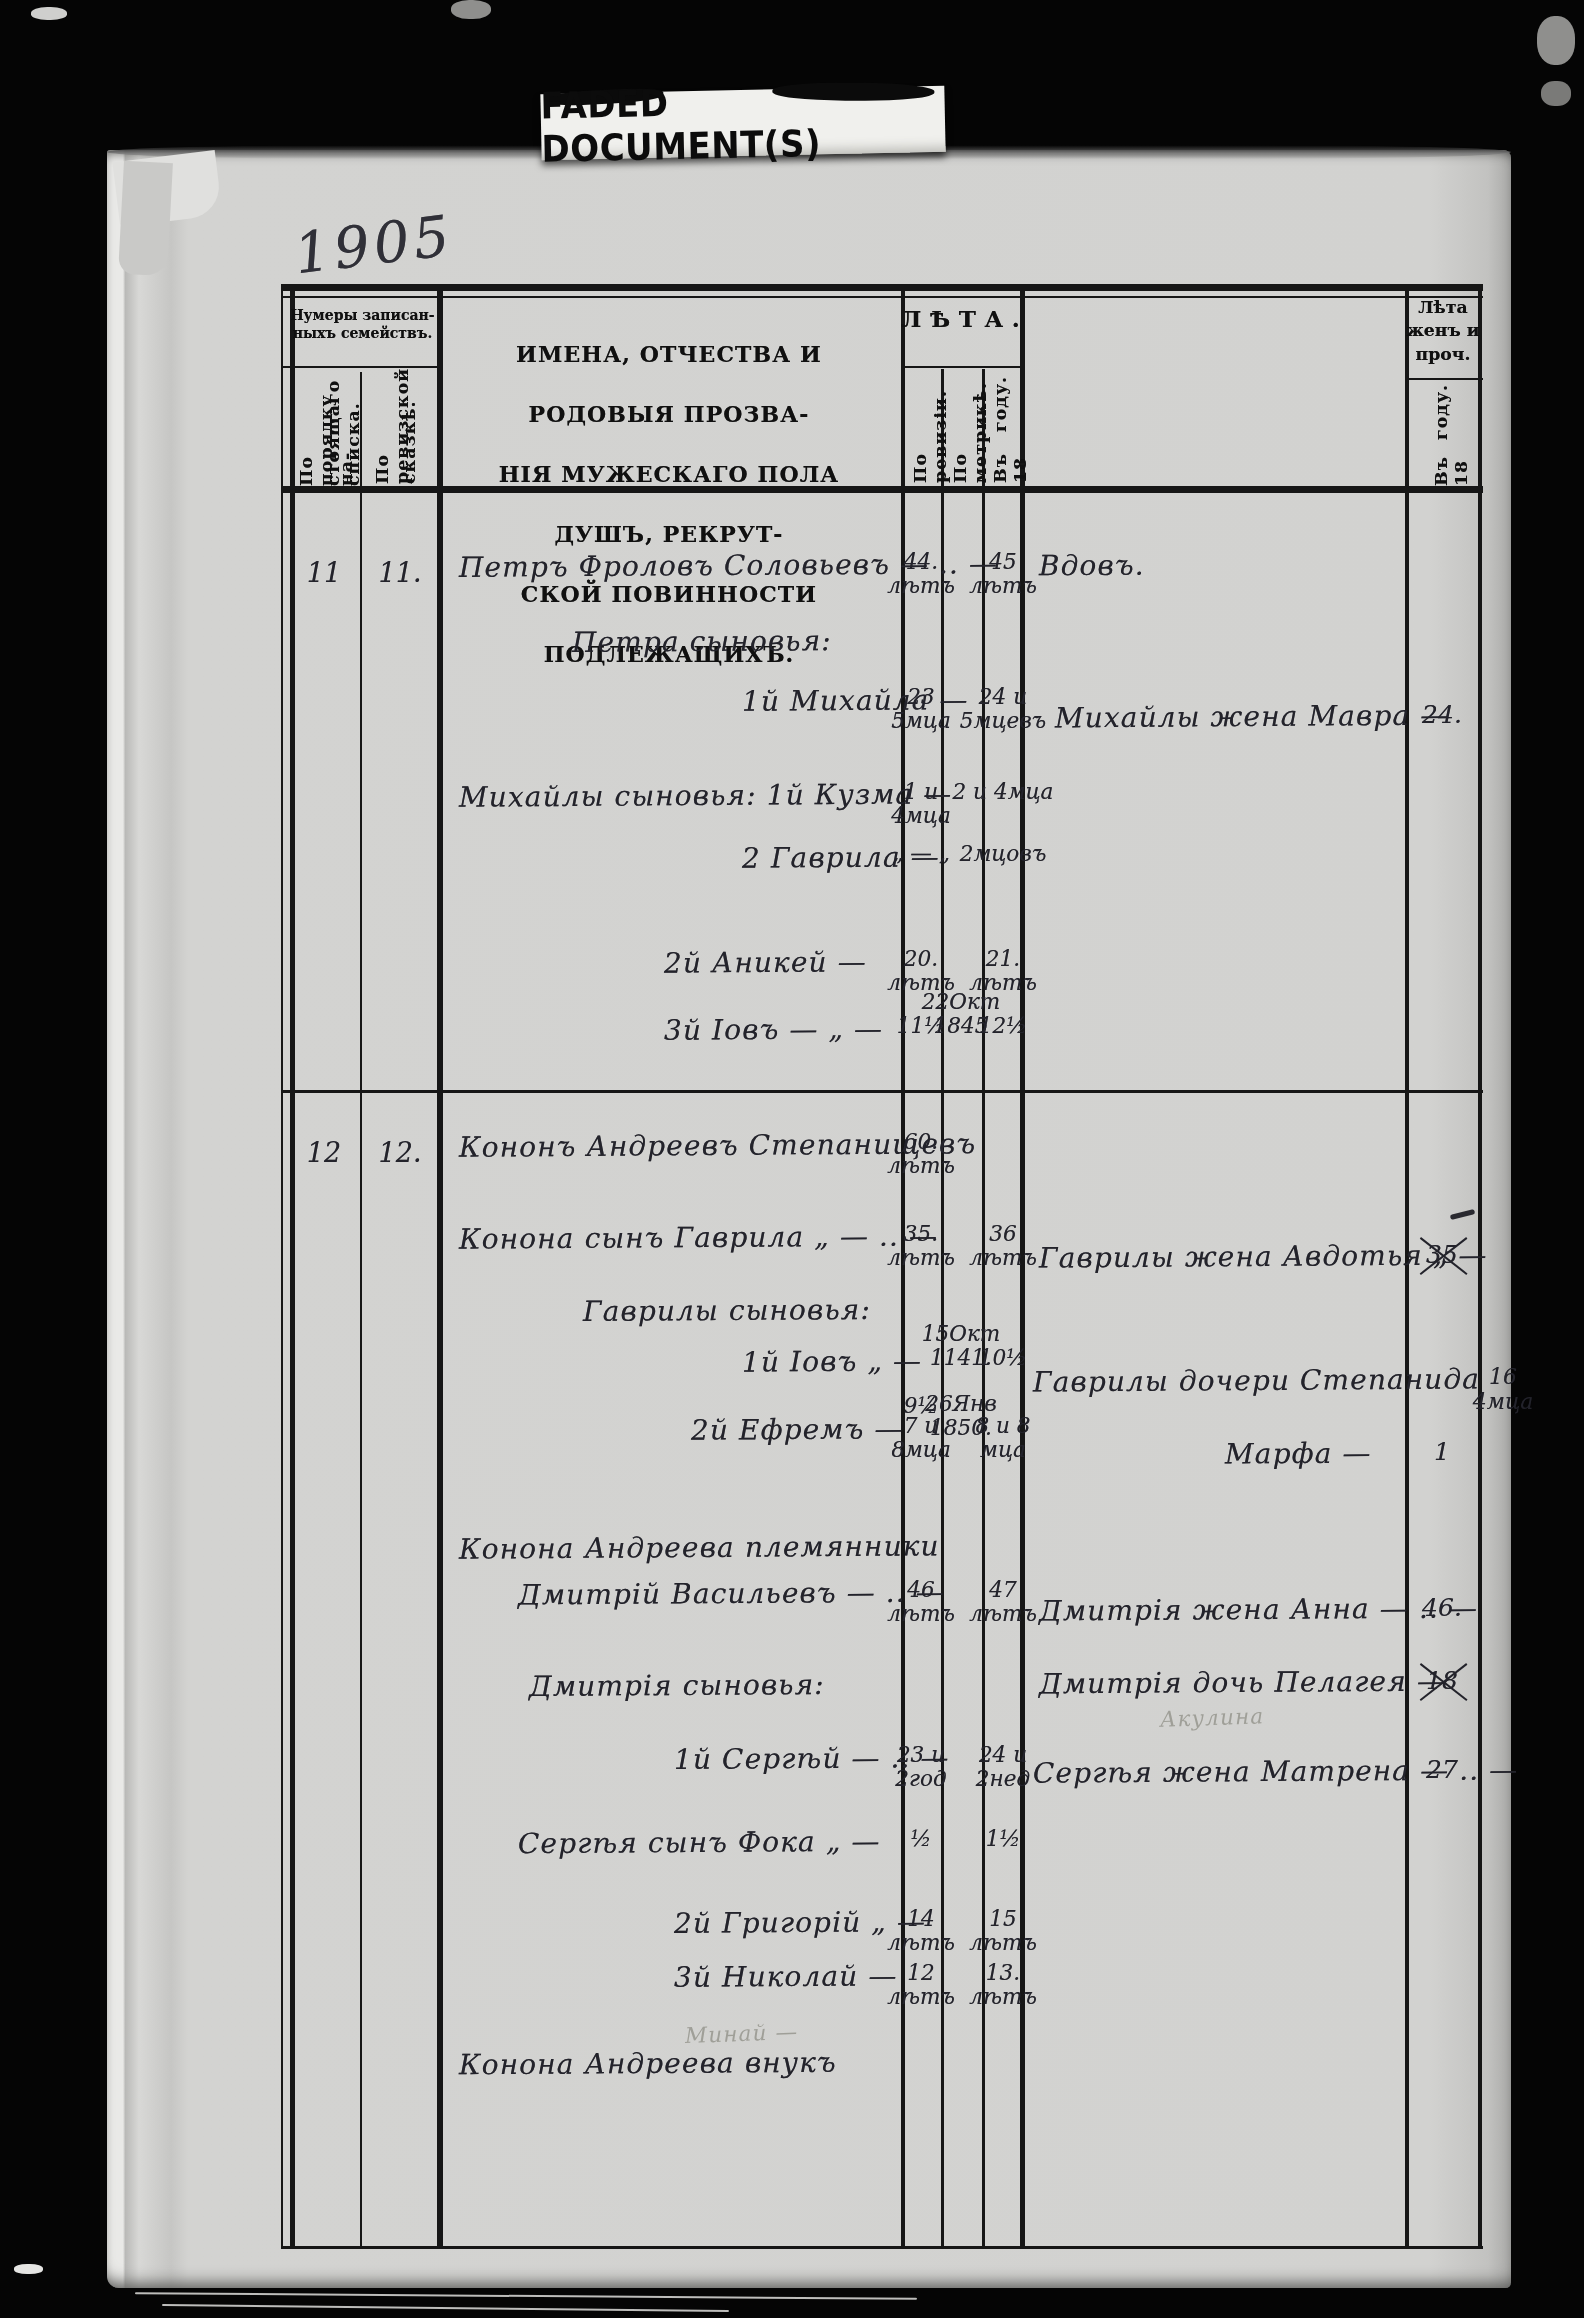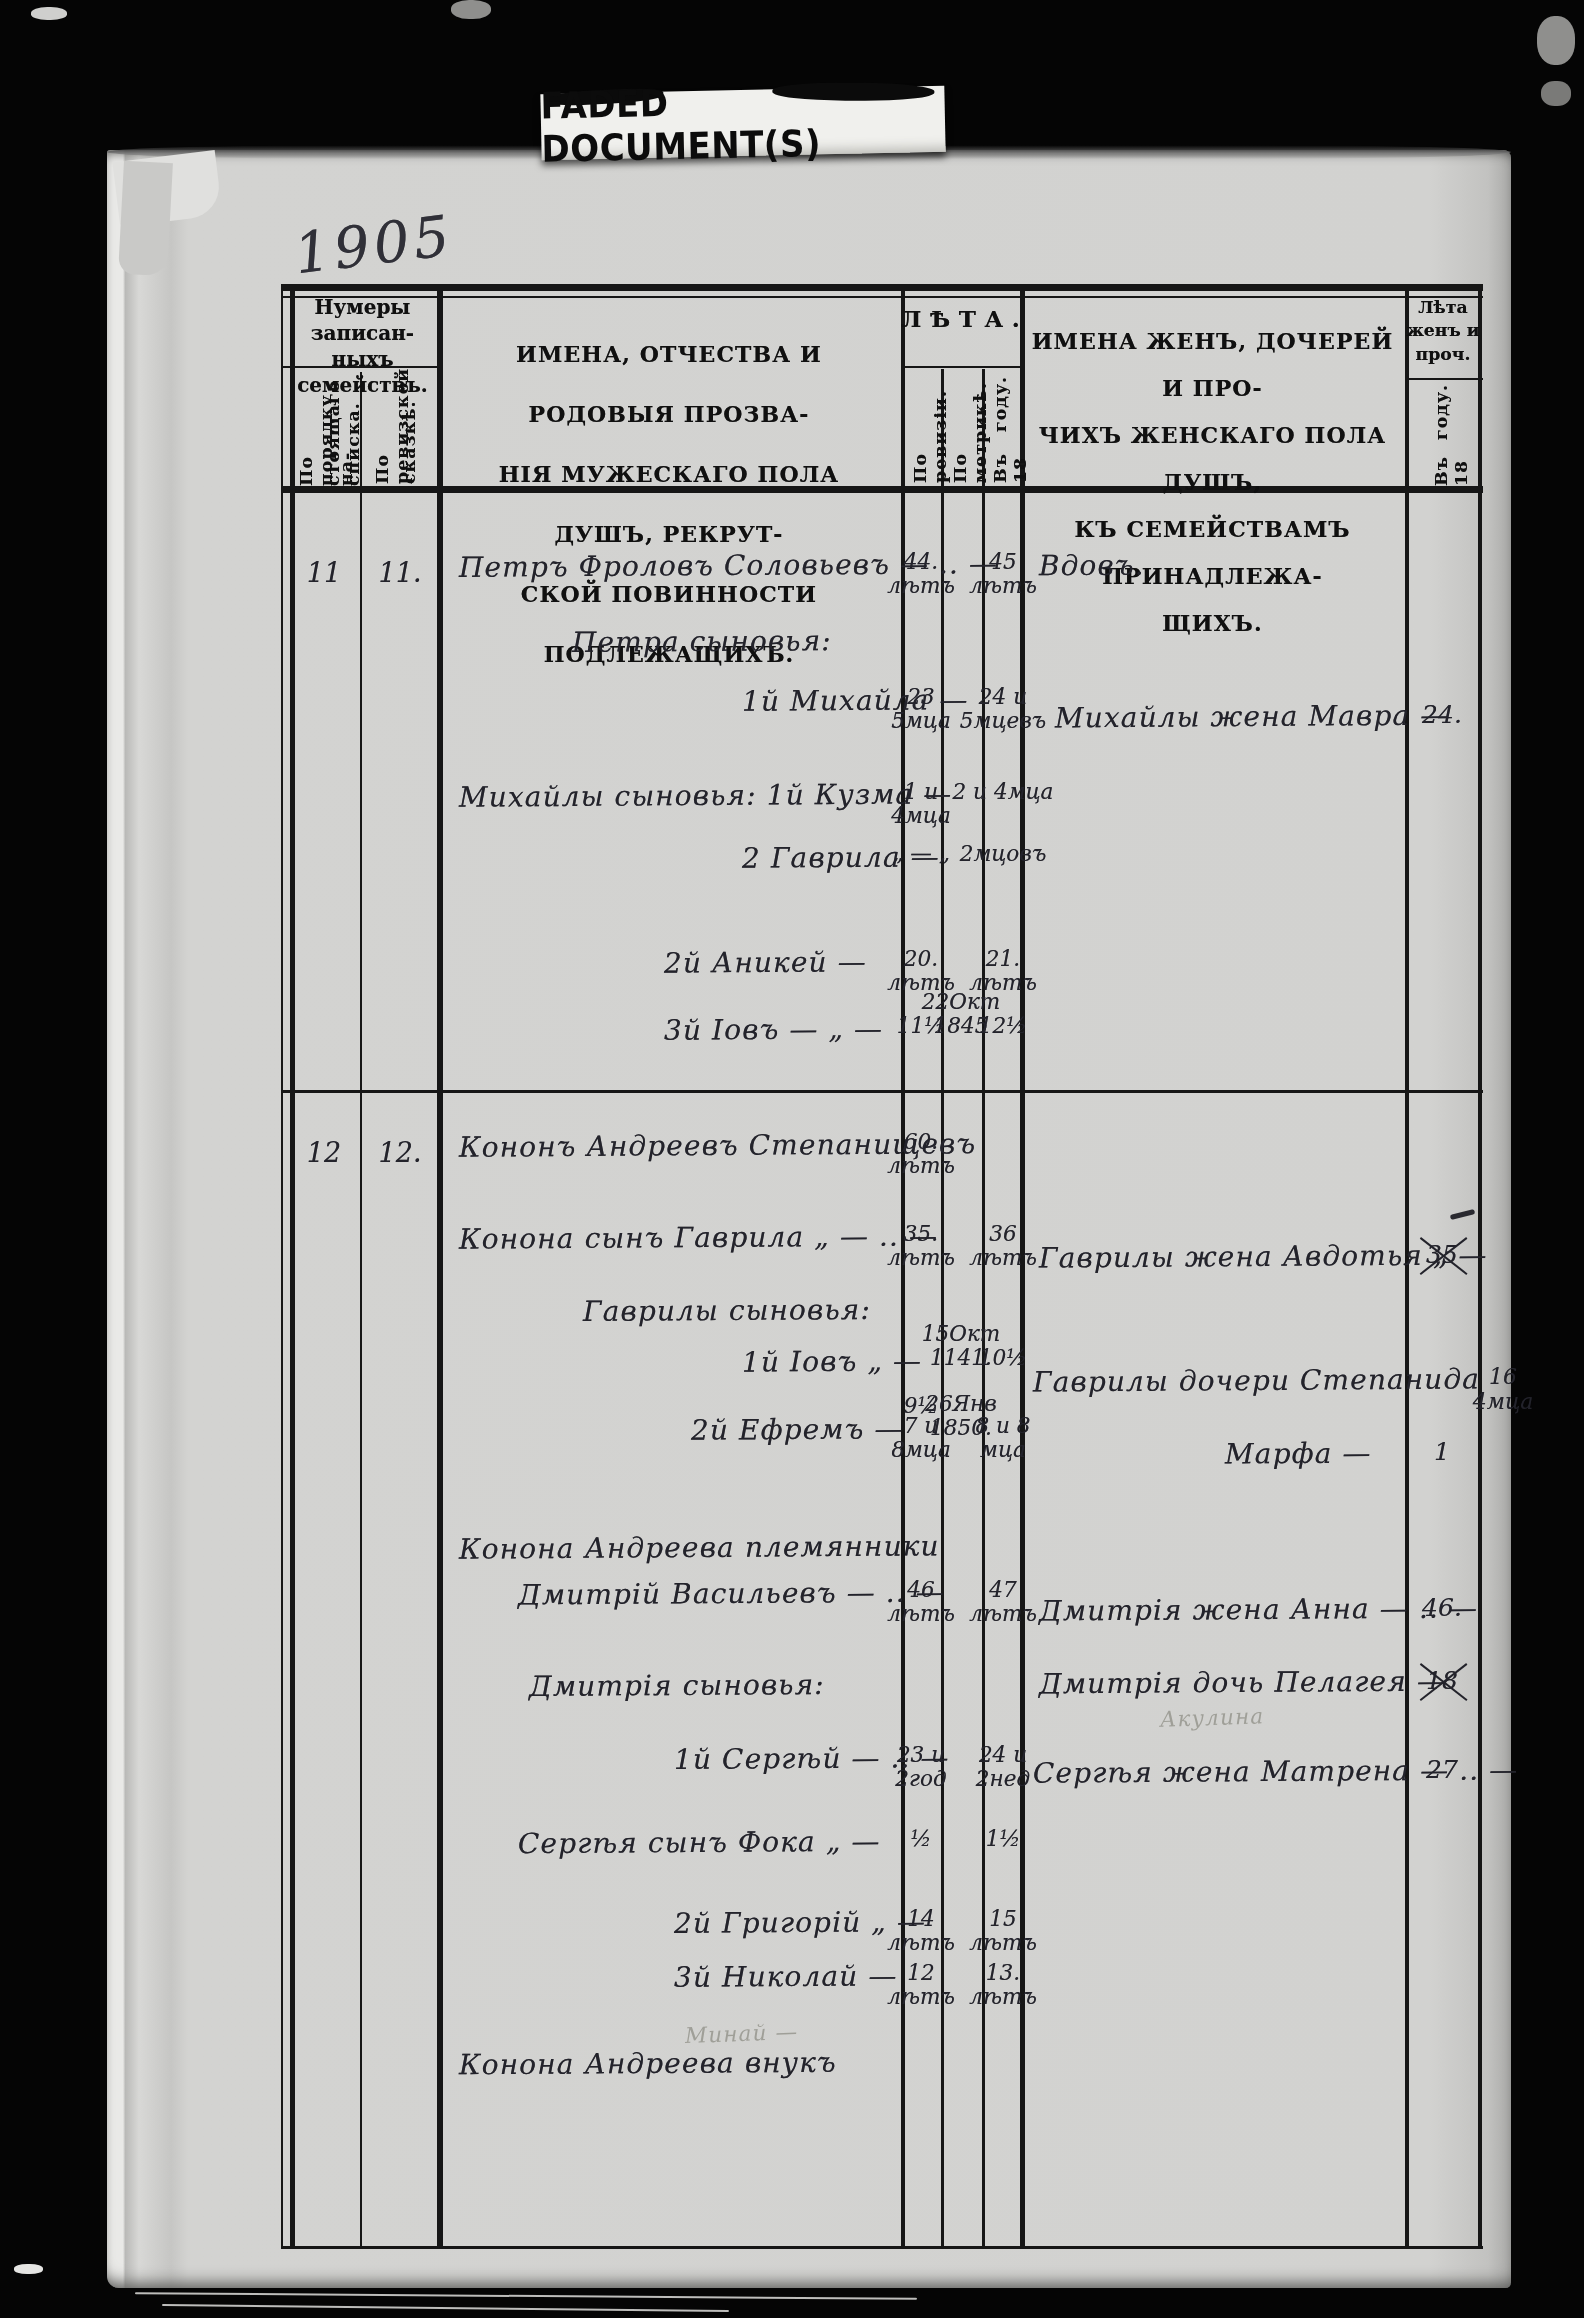--- a/index.html
+++ b/index.html
@@ -86,21 +86,21 @@
       <div class="tline" style="left: 281px; top: 284px; width: 1202px; height: 6.5px;"></div>
       <div class="tline" style="left: 281px; top: 296px; width: 1202px; height: 1.6px;"></div>
       <div class="tline" style="left: 281px; top: 366px; width: 156px; height: 2.2px;"></div>
       <div class="tline" style="left: 901px; top: 366px; width: 119px; height: 2.2px;"></div>
       <div class="tline" style="left: 1405px; top: 378px; width: 78px; height: 2.2px;"></div>
       <div class="tline" style="left: 281px; top: 486px; width: 1202px; height: 7px;"></div>
       <div class="tline" style="left: 281px; top: 1090px; width: 1202px; height: 2.7px;"></div>
       <div class="tline" style="left: 281px; top: 2246px; width: 1202px; height: 2.7px;"></div>
     </div>
 
-  <div class="phead" style="left:286px;top:294px;width:153px;font-size:20px;line-height:1.3;">
+  <div class="phead" style="left:286px;top:306px;width:153px;font-size:14px;line-height:1.3;">
     <span class="ln">Нумеры записан-</span>
     <span class="ln">ныхъ семействъ.</span>
   </div>
   <div class="vtext" style="left:296px;top:378px;height:108px;">
     <span>По порядку на-</span>
   </div>
   <div class="vtext" style="left:323px;top:378px;height:108px;">
     <span>стоящаго списка.</span>
   </div>
   <div class="vtext" style="left:372px;top:381px;height:103px;">
@@ -125,26 +125,20 @@
   <div class="vtext" style="left:950px;top:378px;height:105px;">
     <span>По метрикѣ.</span>
   </div>
   <div class="vtext" style="left:990px;top:375px;height:57px;">
     <span>году.</span>
   </div>
   <div class="vtext" style="left:990px;top:432px;height:51px;">
     <span>Въ 18</span>
   </div>
 
-  <div class="phead" style="left:1020px;top:318px;width:385px;font-size:22px;line-height:47px;letter-spacing:1.1px;">
-    <span class="ln">ИМЕНА ЖЕНЪ, ДОЧЕРЕЙ И ПРО-</span>
-    <span class="ln">ЧИХЪ ЖЕНСКАГО ПОЛА ДУШЪ,</span>
-    <span class="ln">КЪ СЕМЕЙСТВАМЪ ПРИНАДЛЕЖА-</span>
-    <span class="ln">ЩИХЪ.</span>
-  </div>
 
   <div class="phead" style="left:1405px;top:296px;width:76px;font-size:17.3px;line-height:1.35;">
     <span class="ln">Лѣта</span>
     <span class="ln">женъ и</span>
     <span class="ln">проч.</span>
   </div>
   <div class="vtext" style="left:1431px;top:386px;height:54px;">
     <span>году.</span>
   </div>
   <div class="vtext" style="left:1431px;top:440px;height:46px;">

